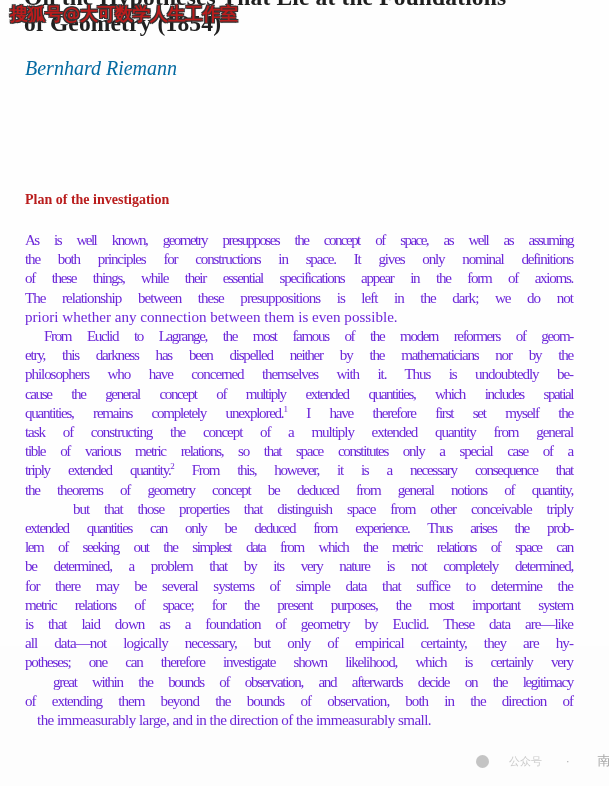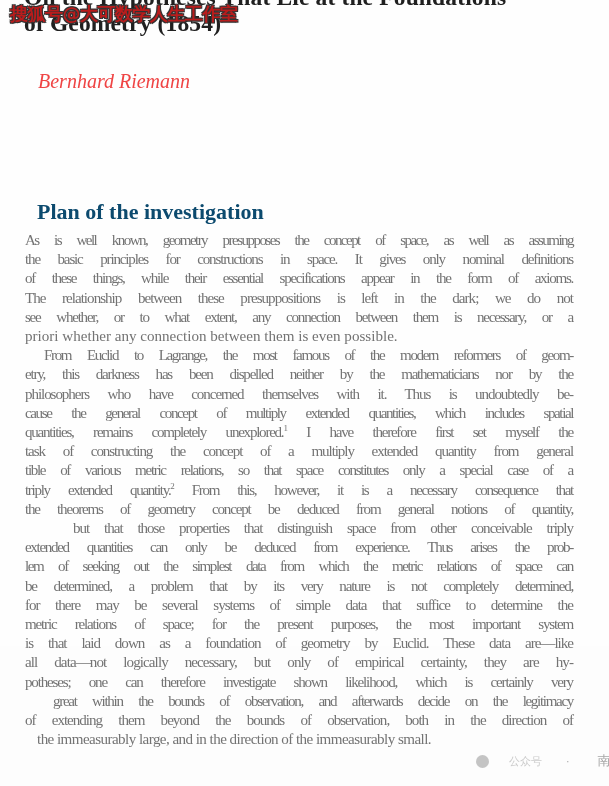--- a/index.html
+++ b/index.html
@@ -36,44 +36,44 @@
       margin: 0;
     }
     .author {
       position: absolute;
       left: 25px;
       top: 56px;
       font-family: "Liberation Serif", "DejaVu Serif", serif;
       font-style: italic;
       font-size: 20px;
       line-height: 24px;
-      color: #ef4444;
-      margin: 13px;
+      color: #0369a1;
+      margin: 0;
     }
     .section-heading {
       position: absolute;
       left: 25px;
       top: 188px;
       font-family: "Liberation Serif", "DejaVu Serif", serif;
       font-weight: bold;
-      font-size: 22px;
+      font-size: 14px;
       line-height: 24px;
-      color: #0c4a6e;
-      margin: 12px;
+      color: #b91c1c;
+      margin: 0;
     }
     .body-text {
       position: absolute;
       left: 25px;
       top: 231px;
       width: 548px;
       font-family: "Liberation Serif", "DejaVu Serif", serif;
       font-size: 15.1px;
       line-height: 19.2px;
       text-align: justify;
-      color: #737373;
+      color: #6d28d9;
       hyphens: manual;
     }
     .body-text p {
       margin: 0;
     }
     .line {
       display: block;
       text-align: justify;
       text-align-last: justify;
       white-space: nowrap;
@@ -150,24 +150,23 @@
     <span class="line last">of Geometry (1854)</span>
   </h1>
 
   <div class="author">Bernhard Riemann</div>
 
   <h2 class="section-heading">Plan of the investigation</h2>
 
   <div class="body-text" id="body-text">
       <p>
         <span class="line" style="display: block; letter-spacing: -1.57px;"><span>As is well known, geometry presupposes the concept of space, as well as assuming</span></span>
-        <span class="line" style="display: block; letter-spacing: -1.177px;"><span>the basic principles for constructions in space. It gives only nominal definitions</span></span>
+        <span class="line" style="display: block; letter-spacing: -1.177px;"><span>the both principles for constructions in space. It gives only nominal definitions</span></span>
         <span class="line" style="display: block; letter-spacing: -1.296px;"><span>of these things, while their essential specifications appear in the form of axioms.</span></span>
         <span class="line" style="display: block; letter-spacing: -0.992px;"><span>The relationship between these presuppositions is left in the dark; we do not</span></span>
-        <span class="line" style="display: block; letter-spacing: -1.255px;"><span>see whether, or to what extent, any connection between them is necessary, or a</span></span>
         <span class="line last" style="display: block;"><span>priori whether any connection between them is even possible.</span></span>
       </p>
       <p>
         <span class="line indent" style="display: block; letter-spacing: -1.38px;"><span>From Euclid to Lagrange, the most famous of the modern reformers of geom-</span></span>
         <span class="line" style="display: block; letter-spacing: -1.257px;"><span>etry, this darkness has been dispelled neither by the mathematicians nor by the</span></span>
         <span class="line" style="display: block; letter-spacing: -1.082px;"><span>philosophers who have concerned themselves with it. Thus is undoubtedly be-</span></span>
         <span class="line" style="display: block; letter-spacing: -1.415px;"><span>cause the general concept of multiply extended quantities, which includes spatial</span></span>
         <span class="line" style="display: block; letter-spacing: -1.264px;"><span>quantities, remains completely unexplored.</span><sup>1</sup><span style="white-space: pre;"> I have therefore first set myself the</span></span>
         <span class="line" style="display: block; letter-spacing: -1.091px;"><span>task of constructing the concept of a multiply extended quantity from general</span></span>
         <span class="line" style="display: block; letter-spacing: -1.318px;"><span>tible of various metric relations, so that space constitutes only a special case of a</span></span>

